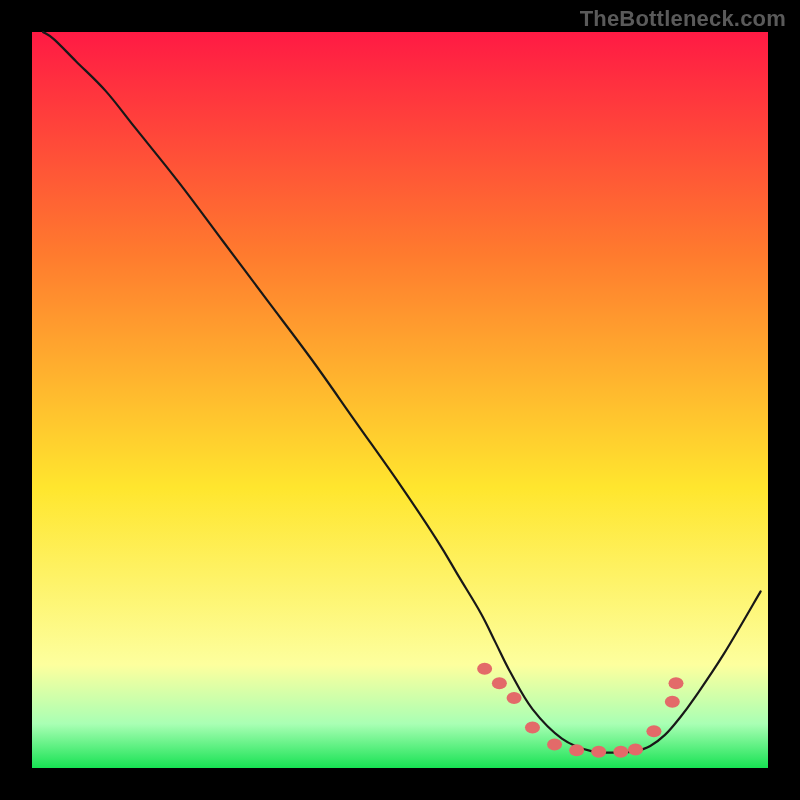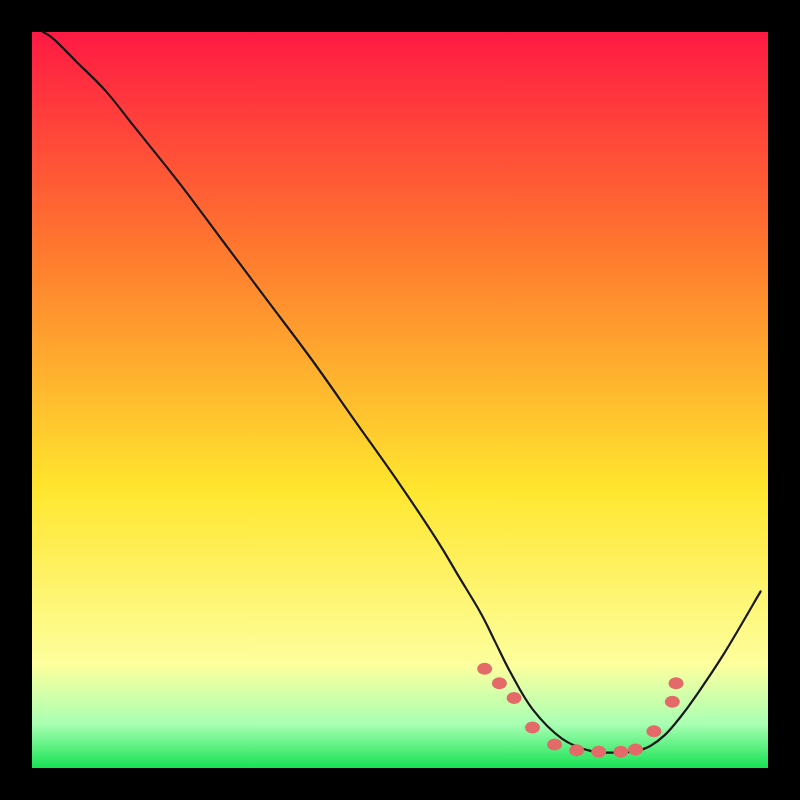--- a/index.html
+++ b/index.html
@@ -50,20 +50,21 @@
     stroke-linecap: round;
   }
   .dot {
     fill: #e36a69;
   }
 </style>
 </head>
 <body>
 <div class="stage">
 
+  <div class="watermark">TheBottleneck.com</div>
 
   <div class="plot">
     <svg class="gradient-bg" viewBox="0 0 736 736" preserveAspectRatio="none">
       <defs>
         <linearGradient id="bgGrad" x1="0" y1="0" x2="0" y2="1">
           <stop id="g0" offset="0%" stop-color="#ff1a44"></stop>
           <stop id="g1" offset="30%" stop-color="#ff7a2e"></stop>
           <stop id="g2" offset="62%" stop-color="#ffe62e"></stop>
           <stop id="g3" offset="86%" stop-color="#fdff9e"></stop>
           <stop id="g4" offset="94%" stop-color="#a9ffb4"></stop>

